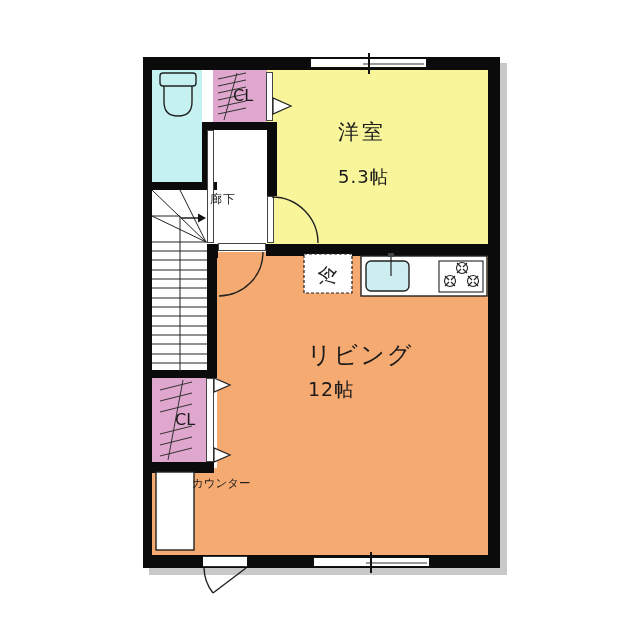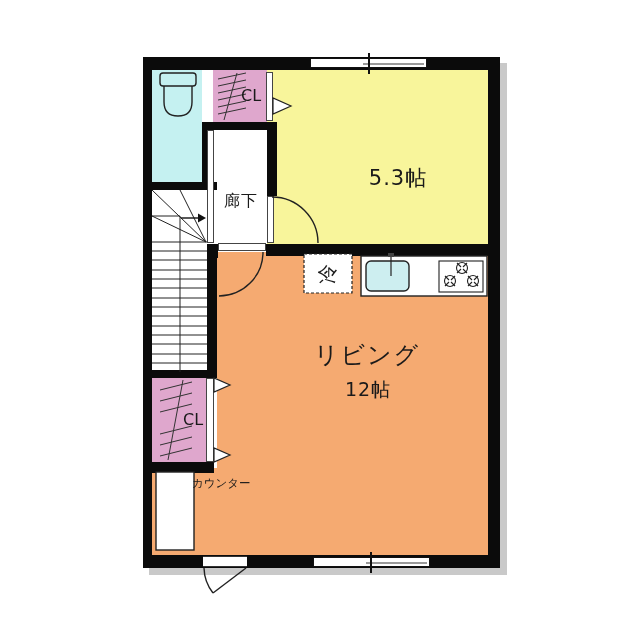--- a/index.html
+++ b/index.html
@@ -5,21 +5,21 @@
   html,body{margin:0;padding:0;background:#ffffff;}
   #stage{position:relative;width:640px;height:640px;background:#ffffff;overflow:hidden;
          font-family:"DejaVu Sans","Liberation Sans",sans-serif;color:#1a1a1a;}
   .wall{position:absolute;background:#0b0b0b;}
   .room{position:absolute;}
   .strip{position:absolute;background:#ffffff;border:1px solid #444;box-sizing:border-box;}
   .gap{position:absolute;background:#ffffff;border-top:1px solid #333;border-bottom:1px solid #333;box-sizing:border-box;}
   .win{position:absolute;background:#ffffff;border:1px solid #111;box-sizing:border-box;}
   .win .mid{position:absolute;left:45%;right:2px;top:50%;height:2px;background:#9a9a9a;}
   .tick{position:absolute;width:2px;background:#111;}
-  .label{position:absolute;text-align:center;white-space:nowrap;line-height:1;}
+  .label{position:absolute;text-align:left;white-space:nowrap;line-height:1;}
   svg{position:absolute;left:0;top:0;}
   .shadow{position:absolute;background:#c9c9c9;}
 </style>
 </head>
 <body>
 
 <div id="stage">
 
   <div class="shadow" style="left:500px;top:63px;width:7px;height:511px;"></div>
   <div class="shadow" style="left:149px;top:568px;width:358px;height:7px;"></div>
@@ -150,22 +150,23 @@
         <line x1="467" y1="263" x2="463" y2="267"></line>
       <line x1="468" y1="276" x2="472" y2="280"></line>
         <line x1="478" y1="286" x2="474" y2="282"></line>
       <line x1="468" y1="286" x2="472" y2="282"></line>
         <line x1="478" y1="276" x2="474" y2="280"></line>
     </g>
 
     <rect x="156" y="472" width="38" height="78" fill="#fff" stroke="#222" stroke-width="1.4"></rect>
   </svg>
 
-  <div class="label" style="left:338px;top:168px;width:120px;font-size:21px;letter-spacing:1px;">5.3帖</div>
+  <div class="label" style="left:338px;top:122px;width:120px;font-size:21px;letter-spacing:3px;">洋室</div>
+  <div class="label" style="left:338px;top:168px;width:120px;font-size:18px;letter-spacing:1px;">5.3帖</div>
   <div class="label" style="left:307px;top:343px;width:120px;font-size:24px;letter-spacing:2px;">リビング</div>
   <div class="label" style="left:308px;top:380px;width:120px;font-size:19px;letter-spacing:1px;">12帖</div>
-  <div class="label" style="left:210px;top:193px;width:62px;font-size:16px;letter-spacing:1px;">廊下</div>
+  <div class="label" style="left:210px;top:193px;width:62px;font-size:12px;letter-spacing:1px;">廊下</div>
   <div class="label" style="left:233px;top:88px;width:36px;font-size:16px;">CL</div>
   <div class="label" style="left:175px;top:412px;width:36px;font-size:16px;">CL</div>
   <div class="label" style="left:192px;top:478px;width:60px;font-size:11.5px;text-align:left;">カウンター</div>
   <div class="label" style="left:317px;top:263px;width:22px;height:22px;font-size:20px;transform:rotate(-90deg);">冷</div>
 
 </div>
 
 </body></html>

